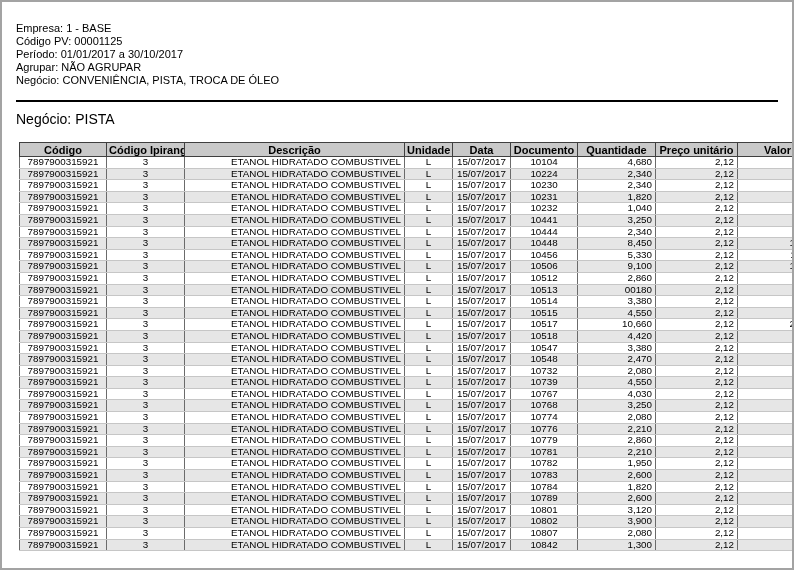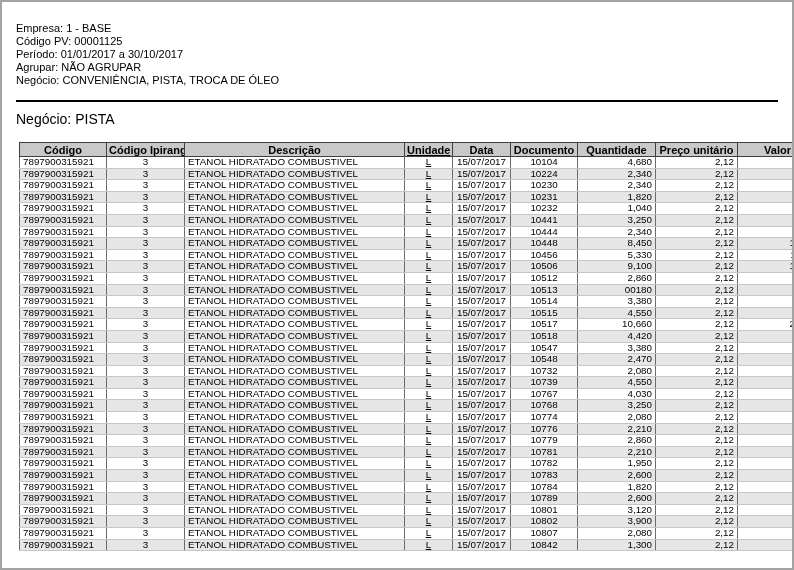--- a/index.html
+++ b/index.html
@@ -59,24 +59,24 @@
     height: 10.6px;
     line-height: 10.6px;
     padding: 0 3px;
     white-space: nowrap;
     overflow: hidden;
   }
   table.report tbody tr:nth-child(even) { background: #e6e6e6; }
   table.report tbody tr:nth-child(odd)  { background: #ffffff; }
 
   
-  .c0 { width: 82px;  text-align: left; }
+  .c0 { width: 82px;  text-align: center; }
   .c1 { width: 73px;  text-align: center; }
-  .c2 { width: 215px; text-align: left;   }
-  .c3 { width: 43px;  text-align: center; text-decoration: underline; }
+  .c2 { width: 215px; text-align: right;   }
+  .c3 { width: 43px;  text-align: center; }
   .c4 { width: 53px;  text-align: center; }
   .c5 { width: 62px;  text-align: center; }
   .c6 { width: 73px;  text-align: right;  }
   .c7 { width: 77px;  text-align: right;  }
   .c8 { width: 75px;  text-align: right;  }
 </style>
 </head>
 <body>
 
 <div class="page">

